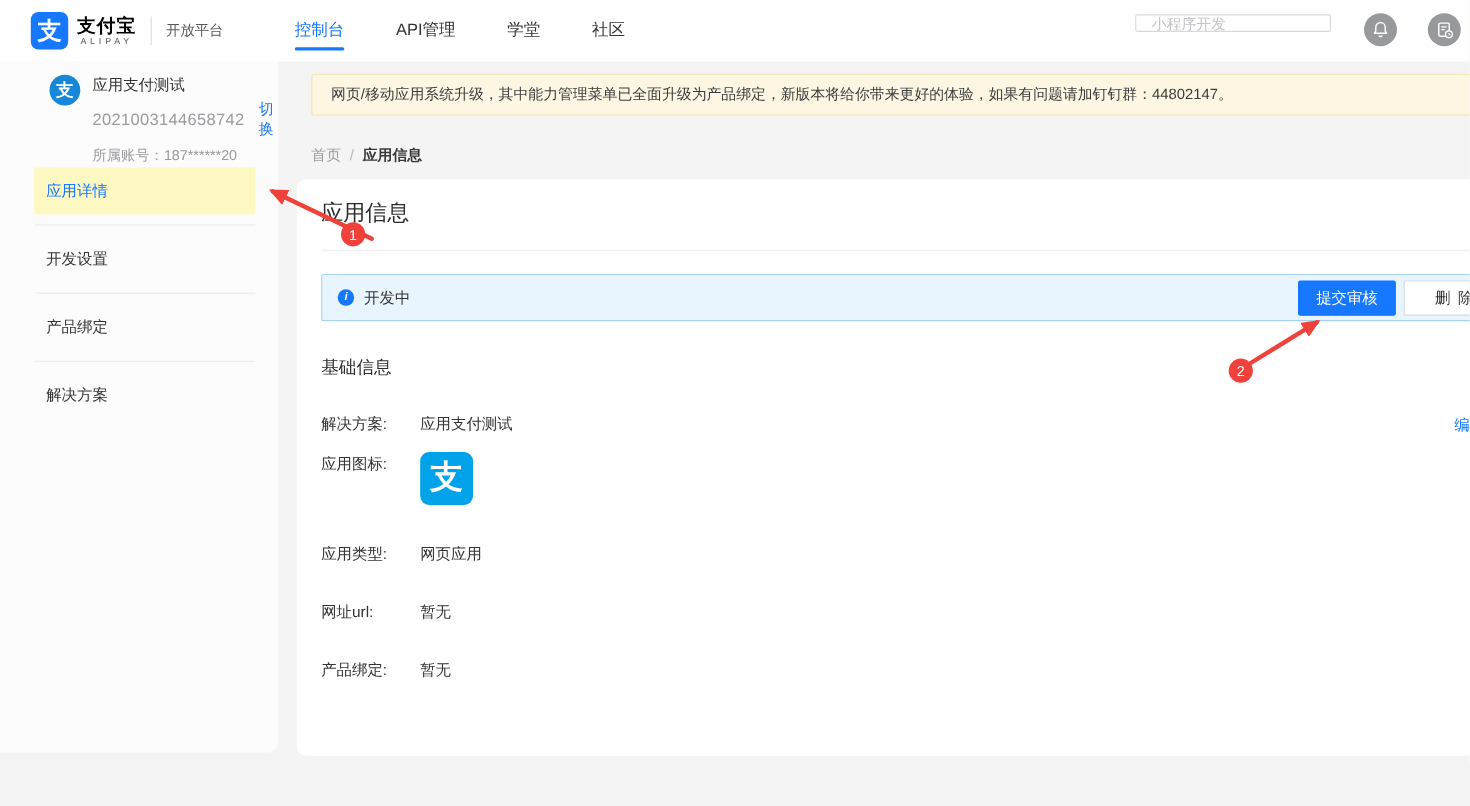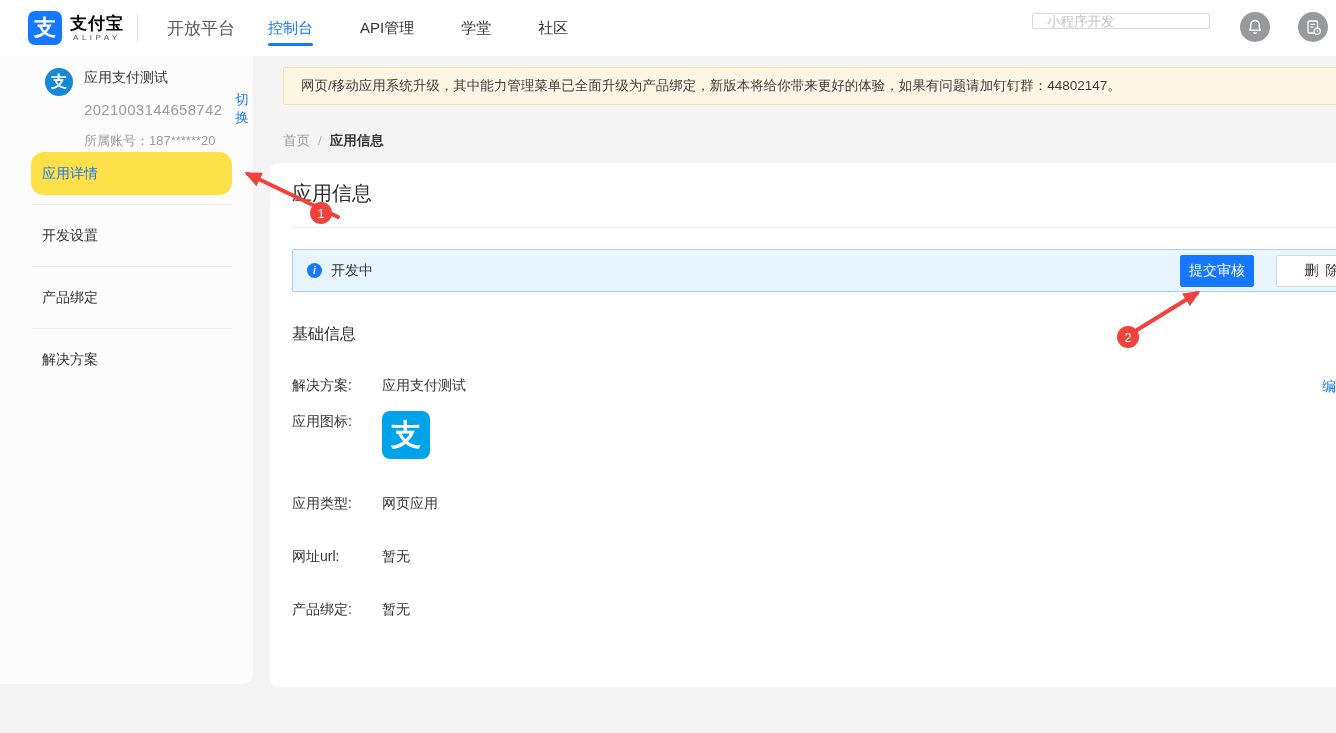--- a/index.html
+++ b/index.html
@@ -12,21 +12,21 @@
   }
   
   .header { position:absolute; left:0; top:0; width:1336px; height:56px; background:#fff; }
   .brand { position:absolute; left:28px; top:11px; display:flex; align-items:center; }
   .logo-sq { width:34px; height:34px; border-radius:7px; background:#1677ff; color:#fff;
              font-size:22px; font-weight:bold; display:flex; align-items:center; justify-content:center; }
   .brand-names { margin-left:8px; display:flex; flex-direction:column; align-items:center; }
   .brand-cn { font-size:17px; font-weight:bold; color:#000000; letter-spacing:1px; line-height:19px; }
   .brand-en { font-size:8px; color:#555; letter-spacing:3.5px; line-height:10px; }
   .brand-div { width:1px; height:26px; background:#ddd; margin:0 13px; }
-  .platform { font-size:17px; color:#5a5a5a;margin-left:16px; }
+  .platform { font-size:13px; color:#5a5a5a; }
   .nav { position:absolute; left:268px; top:0; height:56px; display:flex; gap:47px; align-items:center; }
   .nav-item { position:relative; font-size:15px; color:#333; height:56px; line-height:56px; cursor:pointer; }
   .nav-item.active { color:#1677ff; }
   .nav-item.active::after { content:""; position:absolute; left:0; right:0; bottom:10px; height:3px;
                             border-radius:2px; background:#1677ff; }
   .search-box { position:absolute; left:1032px; top:13px; width:178px; height:16px;
                 border:1px solid #d9d9d9; border-radius:2px; background:#fff;
                 display:flex; align-items:center; padding:0 8px; }
   .search-box input { border:none; outline:none; flex:1; font-size:13.5px; color:#333; margin-left:6px;
                       font-family:inherit; background:transparent; }
@@ -43,21 +43,21 @@
             font-weight:bold; display:flex; align-items:center; justify-content:center; flex:none; }
   .app-meta { margin-left:11px; }
   .app-name { font-size:14px; color:#333; line-height:18px; }
   .app-id-row { margin-top:5px; display:flex; align-items:center; }
   .app-id { font-size:15px; color:#9b9b9f; letter-spacing:0.3px; }
   .switch-link { font-size:13.5px; color:#1677ff; margin-left:13px; cursor:pointer; }
   .account { margin-top:5px; font-size:13px; color:#9b9b9f; }
   .menu { position:absolute; left:31px; top:96px; width:201px; }
   .menu-item { height:43px; line-height:43px; padding-left:11px; font-size:14px; color:#333;
                border-radius:2px; cursor:pointer; }
-  .menu-item.active { background:#fde047; color:#1677ff;border-radius:13px; }
+  .menu-item.active { background:#fef9c3; color:#1677ff; }
   .menu-div { height:1px; background:#ececec; margin:9px 0 9px 1px; width:200px; }
   
   .banner { position:absolute; left:283px; top:67px; width:1062px; height:38px;
             background:#fdf6e3; border:1px solid #f3e3ab; border-radius:2px;
             font-size:13.5px; color:#3c3c3c; line-height:36px; padding-left:17px; }
   .crumbs { position:absolute; left:283px; top:132px; font-size:13.5px; color:#9c9c9c; }
   .crumb-cur { color:#383838; font-weight:bold; }
   .crumb-sep { margin:0 8px; color:#b8b8b8; }
   
   .card { position:absolute; left:270px; top:163px; width:1106px; height:524px;
@@ -66,21 +66,21 @@
   .card-divider { position:absolute; left:22px; right:0; top:64px; height:1px; background:#ededed; }
   .status-bar { position:absolute; left:22px; top:86px; width:1062px; height:43px;
                 background:#e8f4fe; border:1px solid #a9d3f3; border-radius:2px;
                 display:flex; align-items:center; padding-left:14px; }
   .info-ic { width:15px; height:15px; border-radius:50%; background:#1677ff; color:#fff;
              font-size:10px; font-weight:bold; display:flex; align-items:center; justify-content:center;
              margin-right:9px; flex:none; font-style:italic; }
   .status-label { font-size:14px; color:#333; }
   .btn { position:absolute; top:5px; height:32px; font-size:14px; border-radius:2px;
          display:flex; align-items:center; justify-content:center; cursor:pointer; }
-  .btn-primary { left:887px; width:74px; background:#1677ff; color:#fff; border:1px solid #1677ff; }
+  .btn-primary { left:887px; width:89px; background:#1677ff; color:#fff; border:1px solid #1677ff; }
   .btn-default { left:983px; width:92px; background:#fff; color:#333; border:1px solid #d9d9d9;
                  letter-spacing:7px; padding-left:7px; }
   .section-title { position:absolute; left:22px; top:161px; font-size:16px; color:#2b2b2b; }
   .fields { position:absolute; left:22px; top:212px; }
   .field-row { display:flex; align-items:flex-start; font-size:14px; color:#333; line-height:20px; }
   .field-row + .field-row { margin-top:33px; }
   .field-row.icon-row { margin-top:16px; }
   .field-row.icon-row + .field-row { margin-top:34px; }
   .f-label { width:90px; flex:none; }
   .app-icon-big { width:48px; height:48px; border-radius:8px; background:#00a3ea; color:#fff;

